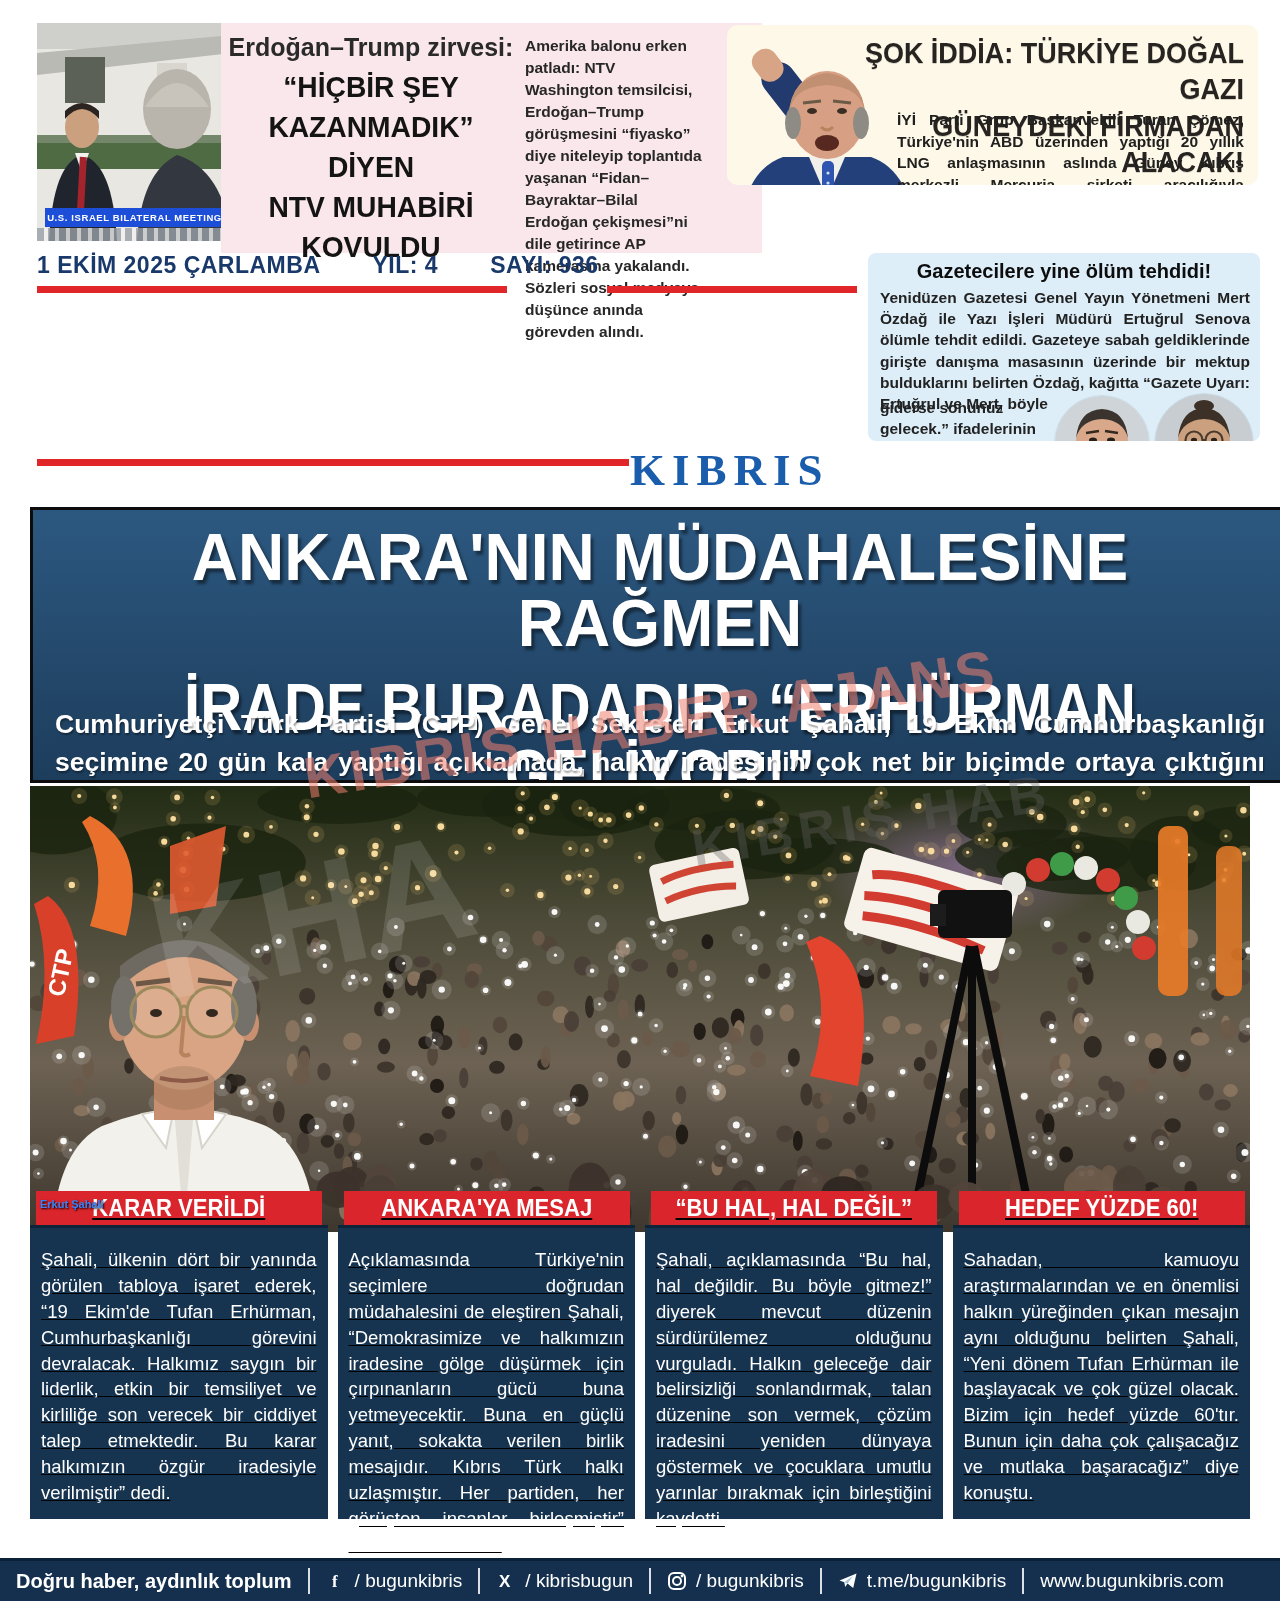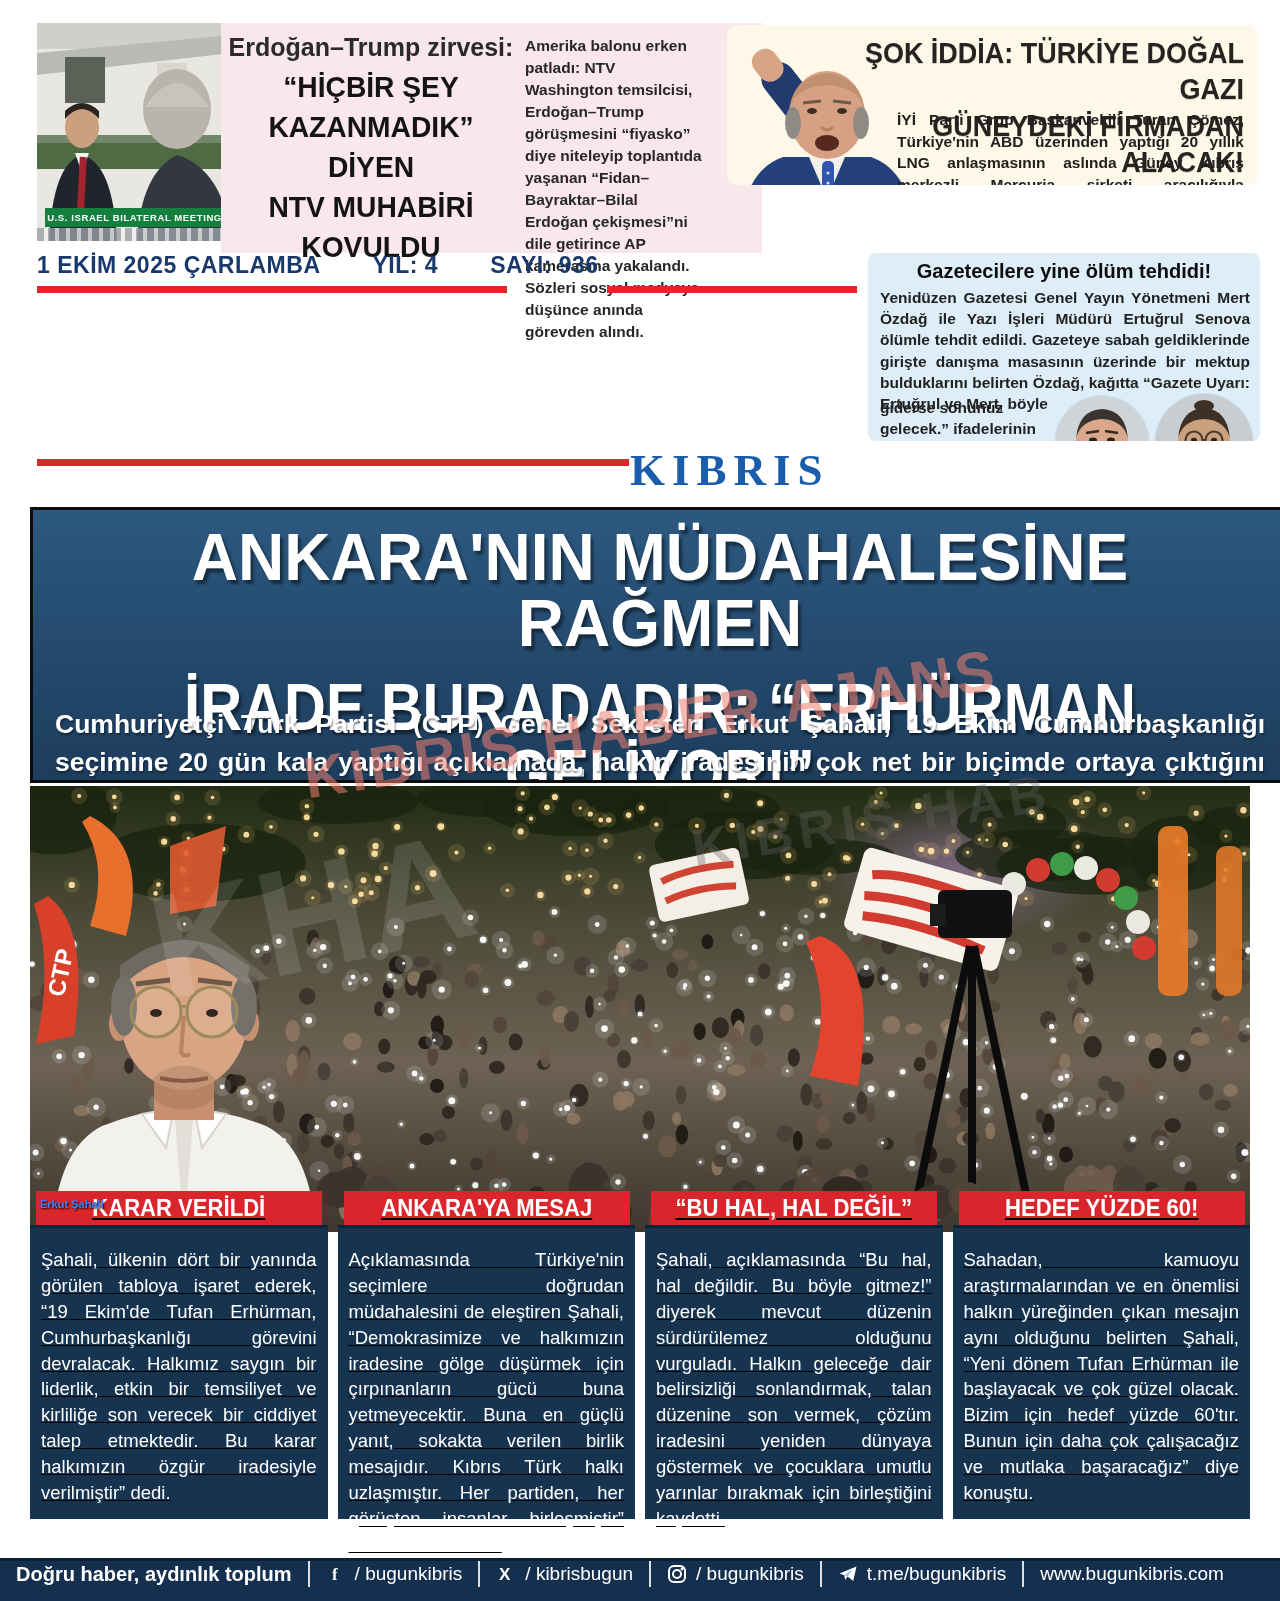--- a/index.html
+++ b/index.html
@@ -2,21 +2,21 @@
 <html><head>
 <meta charset="utf-8">
 <style>
   html,body{margin:0;padding:0;background:#ffffff;}
   .page{position:relative;width:1280px;height:1601px;background:#fff;overflow:hidden;
         font-family:"Liberation Sans",sans-serif;}
   .abs{position:absolute;}
 
   
   .tvshot{left:37px;top:23px;width:195px;height:218px;background:#cfd3d6;overflow:hidden;}
-  .tv-chyron{position:absolute;left:8px;right:8px;bottom:14px;height:19px;background:#15803d;
+  .tv-chyron{position:absolute;left:8px;right:8px;bottom:14px;height:19px;background:#1d4ed8;
      color:#fff;font-size:9.5px;font-weight:bold;letter-spacing:.6px;text-align:center;line-height:19px;}
   .tv-strip{position:absolute;left:0;right:0;bottom:0;height:13px;background:#f2f2f0;
      background-image:repeating-linear-gradient(90deg,#9aa0a8 0 7px,#f2f2f0 7px 11px);opacity:.8;}
 
   .pinkpanel{left:221px;top:23px;width:541px;height:230px;background:#f9e7ec;}
   .pink-kicker{position:absolute;left:0;top:10px;width:300px;text-align:center;
      font-size:25px;font-weight:bold;color:#2a2a2a;}
   .pink-head{position:absolute;left:-6px;top:44px;width:312px;text-align:center;white-space:pre-line;
      font-size:30px;line-height:1.33;font-weight:bold;color:#141414;transform:scaleX(.94);transform-origin:center top;}
   .pink-body{position:absolute;left:304px;top:12px;width:180px;font-size:15.5px;line-height:1.42;
@@ -68,21 +68,21 @@
   
   .cols{left:30px;top:1191px;width:1220px;display:flex;gap:10px;text-decoration:underline;}
   .col{flex:1 1 0;display:flex;flex-direction:column;}
   .col-h{height:34px;background:#d9252b;color:#fff;font-weight:bold;font-size:23px;line-height:34px;
      text-align:center;transform:scaleX(.96);}
   .col-b{background:#16334f;color:#fff;font-size:18.5px;line-height:1.40;text-align:justify;
      padding:19px 11px 10px 11px;height:262px;border-top:3px solid #0e2438;}
 
   
   .footer{left:0;top:1558px;width:1280px;height:43px;background:#14304e;border-top:3px solid #0b2138;
-     box-sizing:border-box;display:flex;align-items:flex-start;color:#fff;z-index:8;}
+     box-sizing:border-box;display:flex;align-items:center;color:#fff;z-index:8;}
   .fcell{display:flex;align-items:center;gap:9px;padding:0 16px;height:26px;border-left:2px solid rgba(255,255,255,.85);
      font-size:19px;white-space:nowrap;}
   .fcell:first-child{border-left:none;font-weight:bold;font-size:20px;}
   .ficon{width:20px;height:20px;flex:0 0 auto;}
 </style>
 </head>
 <body>
 
 <div class="page">
 

